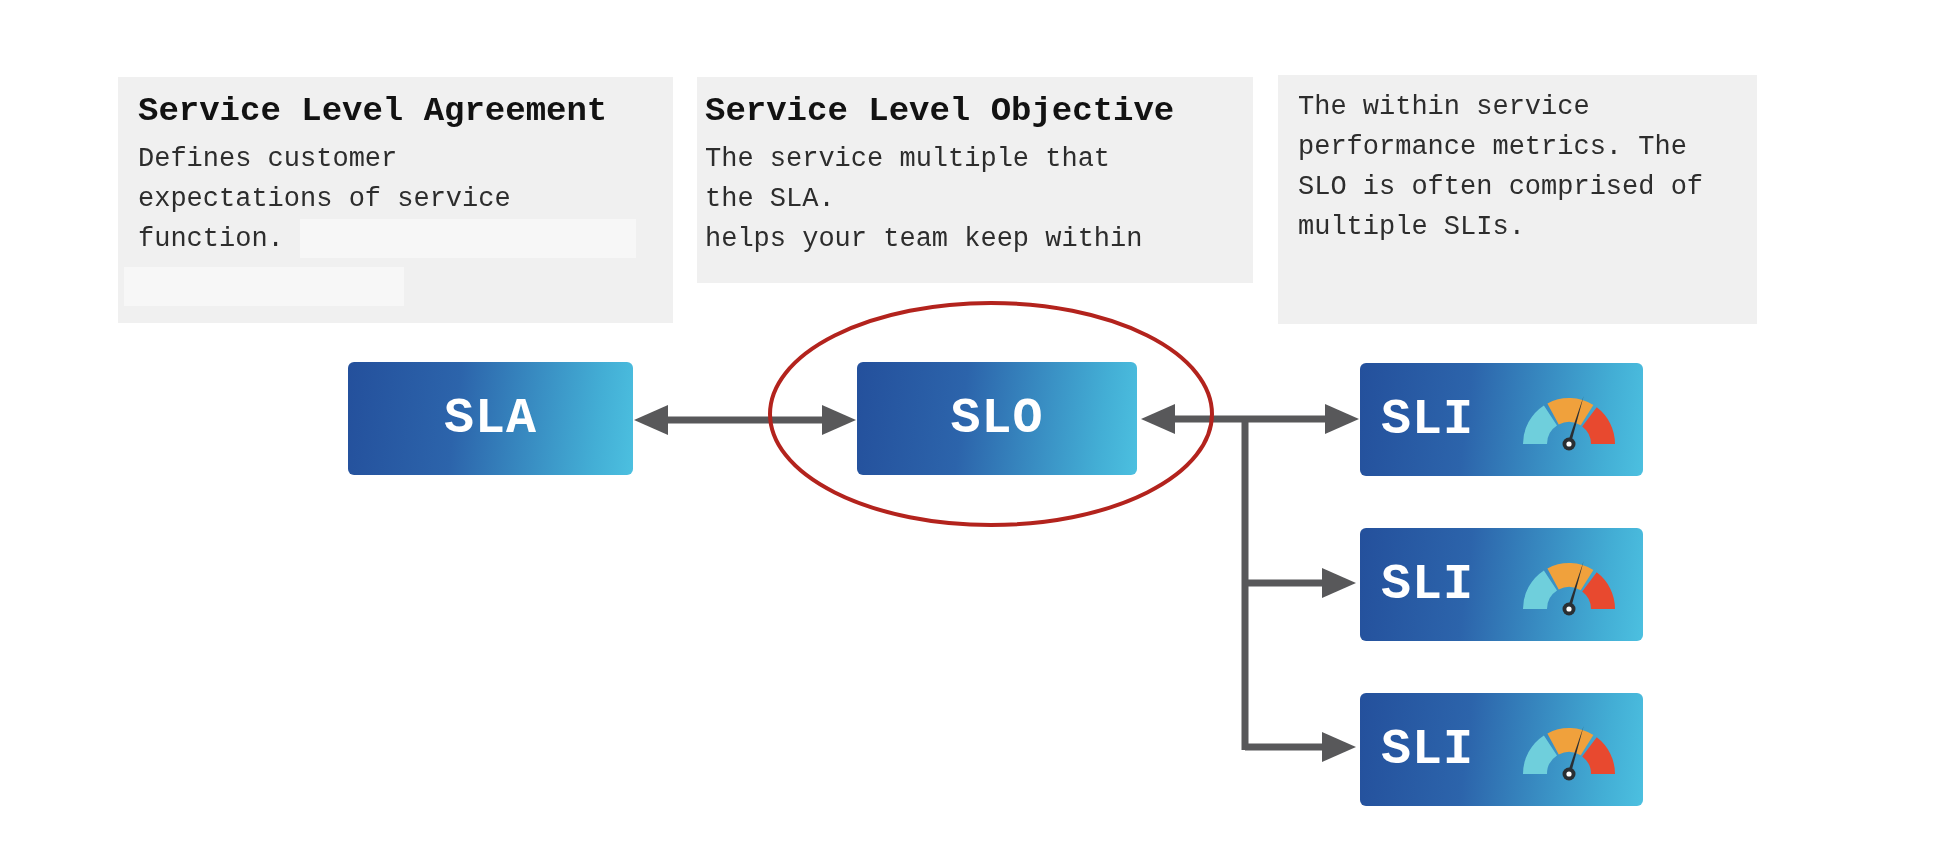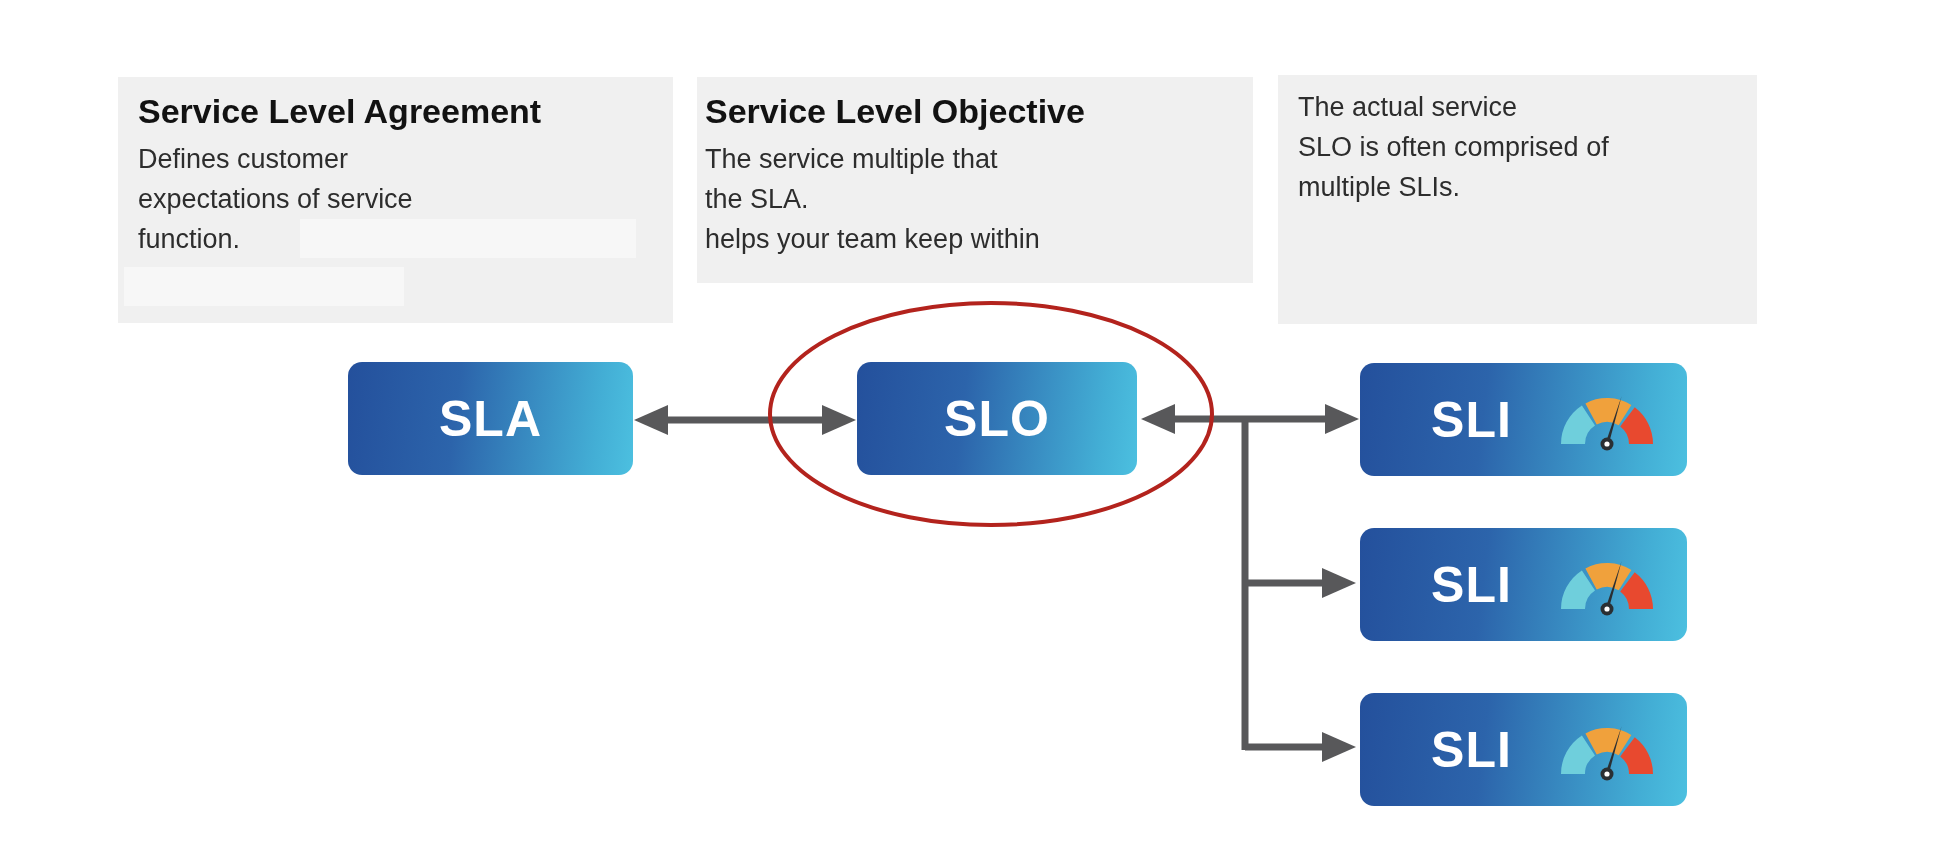--- a/index.html
+++ b/index.html
@@ -1,20 +1,20 @@
 <!DOCTYPE html>
 <html><head>
 <meta charset="utf-8">
 <style>
   html,body { margin:0; padding:0; background:#ffffff; }
   .canvas {
     position:relative;
     width:1960px; height:862px;
     background:#ffffff;
-    font-family:Liberation Sans, sans-serif;
+    font-family:Liberation Mono, monospace;
     overflow:hidden;
   }
 
   
   .card {
     position:absolute;
     background:#f0f0f0;
     box-sizing:border-box;
     padding:12px 20px 0 20px;
     z-index:1;
@@ -32,32 +32,32 @@
     color:#2d2d2d;
   }
   .redact {
     position:absolute;
     background:#f7f7f7;
   }
 
   
   .pill {
     position:absolute;
-    border-radius:14px;
+    border-radius:6px;
     background:linear-gradient(97deg,#24509c 0%,#2c64ab 38%,#43aed5 86%,#4cc0e0 100%);
     display:flex;
     align-items:center;
     justify-content:center;
     color:#ffffff;
     font-weight:700;
     font-size:50px;
     letter-spacing:1px;
     z-index:2;
   }
-  .pill.with-gauge { gap:42px;padding-left:44px; }
+  .pill.with-gauge { gap:42px; }
   .gauge { width:106px; height:80px; display:block; }
 
   svg.connectors { position:absolute; left:0; top:0; z-index:1; pointer-events:none; }
   svg.overlay    { position:absolute; left:0; top:0; z-index:3; pointer-events:none; }
 </style>
 </head>
 <body>
 
 <div class="canvas">
 
@@ -71,21 +71,22 @@
   </section>
 
   <section class="card" style="left:697px; top:77px; width:556px; height:206px;padding-left:8px;">
     <h3 class="card-title">Service Level Objective</h3>
     <div class="bline">The service multiple that</div>
     <div class="bline">the SLA.</div>
     <div class="bline">helps your team keep within</div>
   </section>
 
   <section class="card" style="left:1278px; top:75px; width:479px; height:249px;">
-    <div class="bline">The actual service</div>
+    <div class="bline">The within service</div>
+    <div class="bline">performance metrics. The</div>
     <div class="bline">SLO is often comprised of</div>
     <div class="bline">multiple SLIs.</div>
   </section>
 
   <svg class="connectors" width="1960" height="862" viewBox="0 0 1960 862">
     <g stroke="#58585a" stroke-width="7" fill="#58585a">
 
       <g>
         <line x1="664" y1="420" x2="826" y2="420"></line>
         <polygon points="634,420 668,405 668,435" stroke="none"></polygon>

